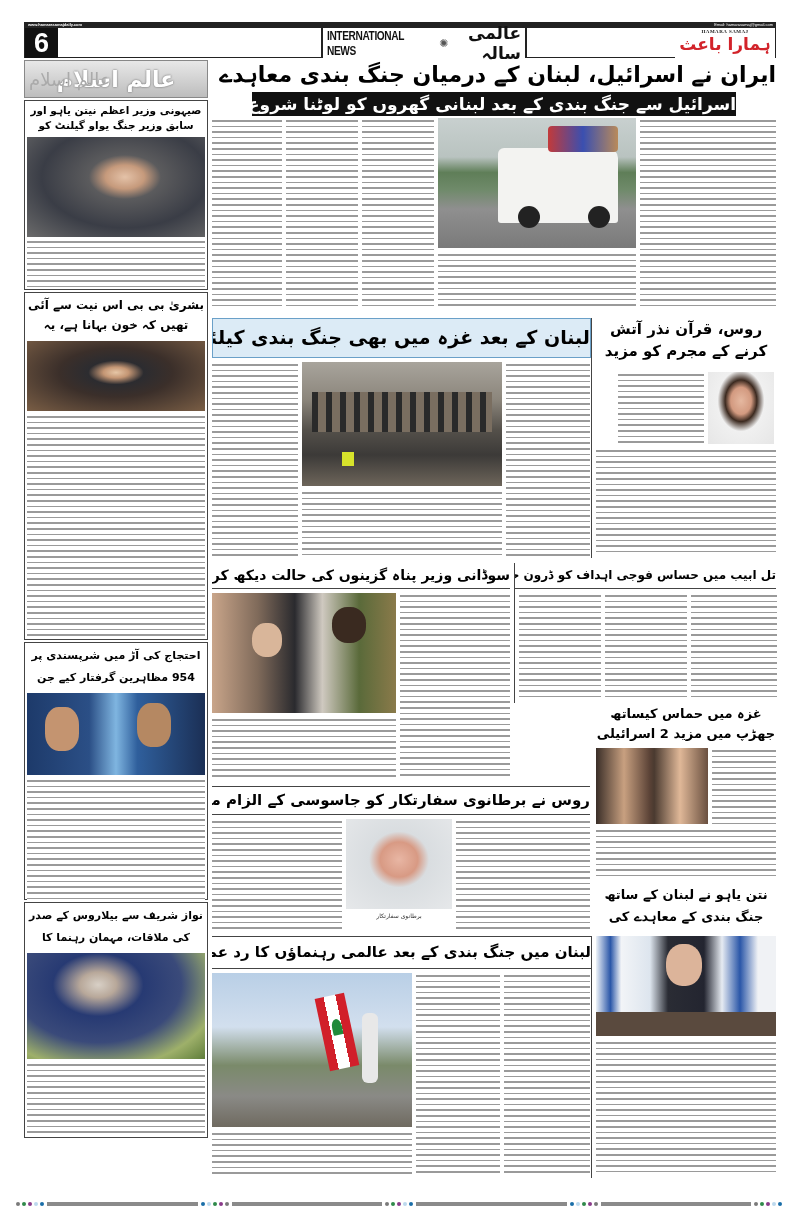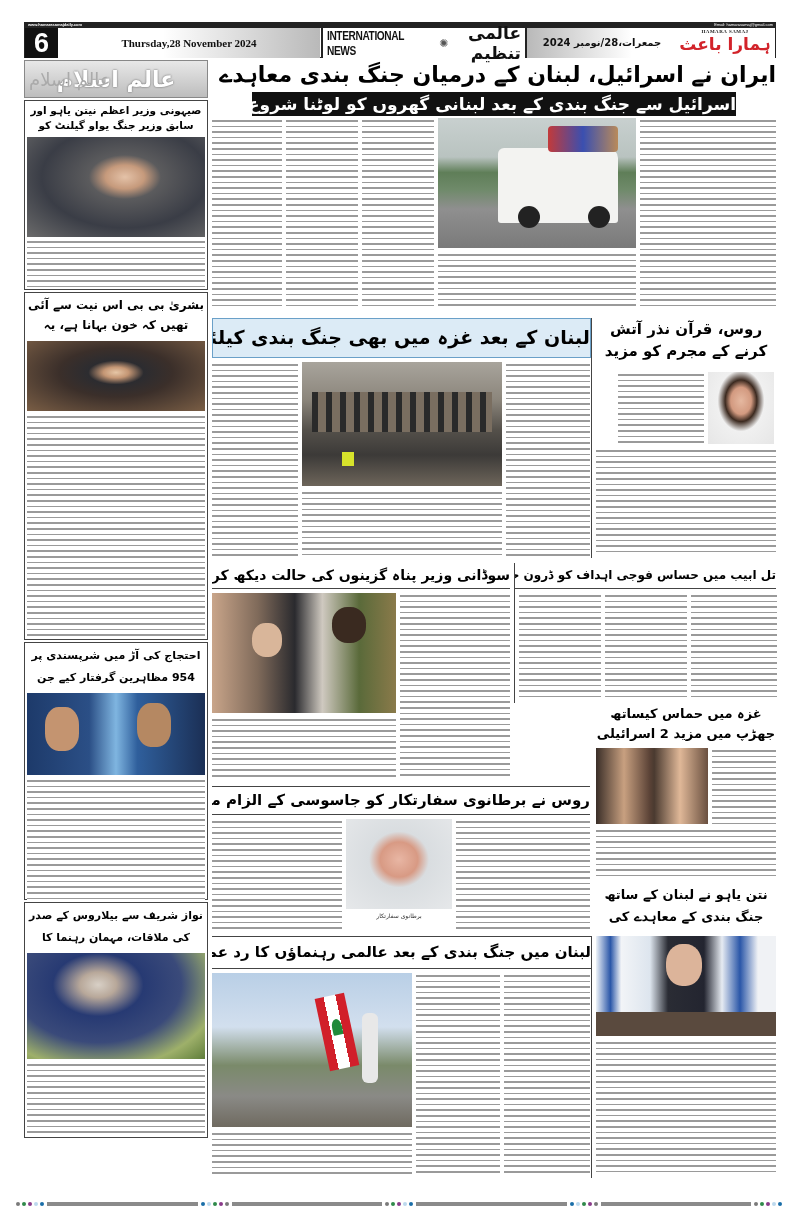--- a/index.html
+++ b/index.html
@@ -30,27 +30,25 @@
 .dots{display:flex;gap:2px;align-items:center}
 .dots span{width:4px;height:4px;border-radius:50%}
 </style>
 </head>
 <body>
 
 <div id="mast" class="abs">
   <div class="bar"></div>
   <div class="url">www.hamarasamajdaily.com</div>
   <div class="pg">6</div>
-  <div class="date">Thursday,28 November 2024</div>
   <div class="sect">
     <span class="en">INTERNATIONAL NEWS</span>
     <span class="gear">✺</span>
-    <span class="ur">عالمی تنظیم</span>
-  </div>
-  <div class="udate">جمعرات،28/نومبر 2024</div>
+    <span class="ur">عالمی سالہ</span>
+  </div>
   <div class="logo">
     <div class="em">Email: hamarasamaj@gmail.com</div>
     <div class="en">HAMARA SAMAJ</div>
     <div class="ur">ہمارا باعث</div>
   </div>
 </div>
 
 <div class="abs" style="left:24px;top:60px;width:184px;height:1118px;">
 
   <div style="height:38px;background:linear-gradient(#e8e8e8,#bdbdbd);border:1px solid #888;display:flex;align-items:center;justify-content:center;overflow:hidden;position:relative">

